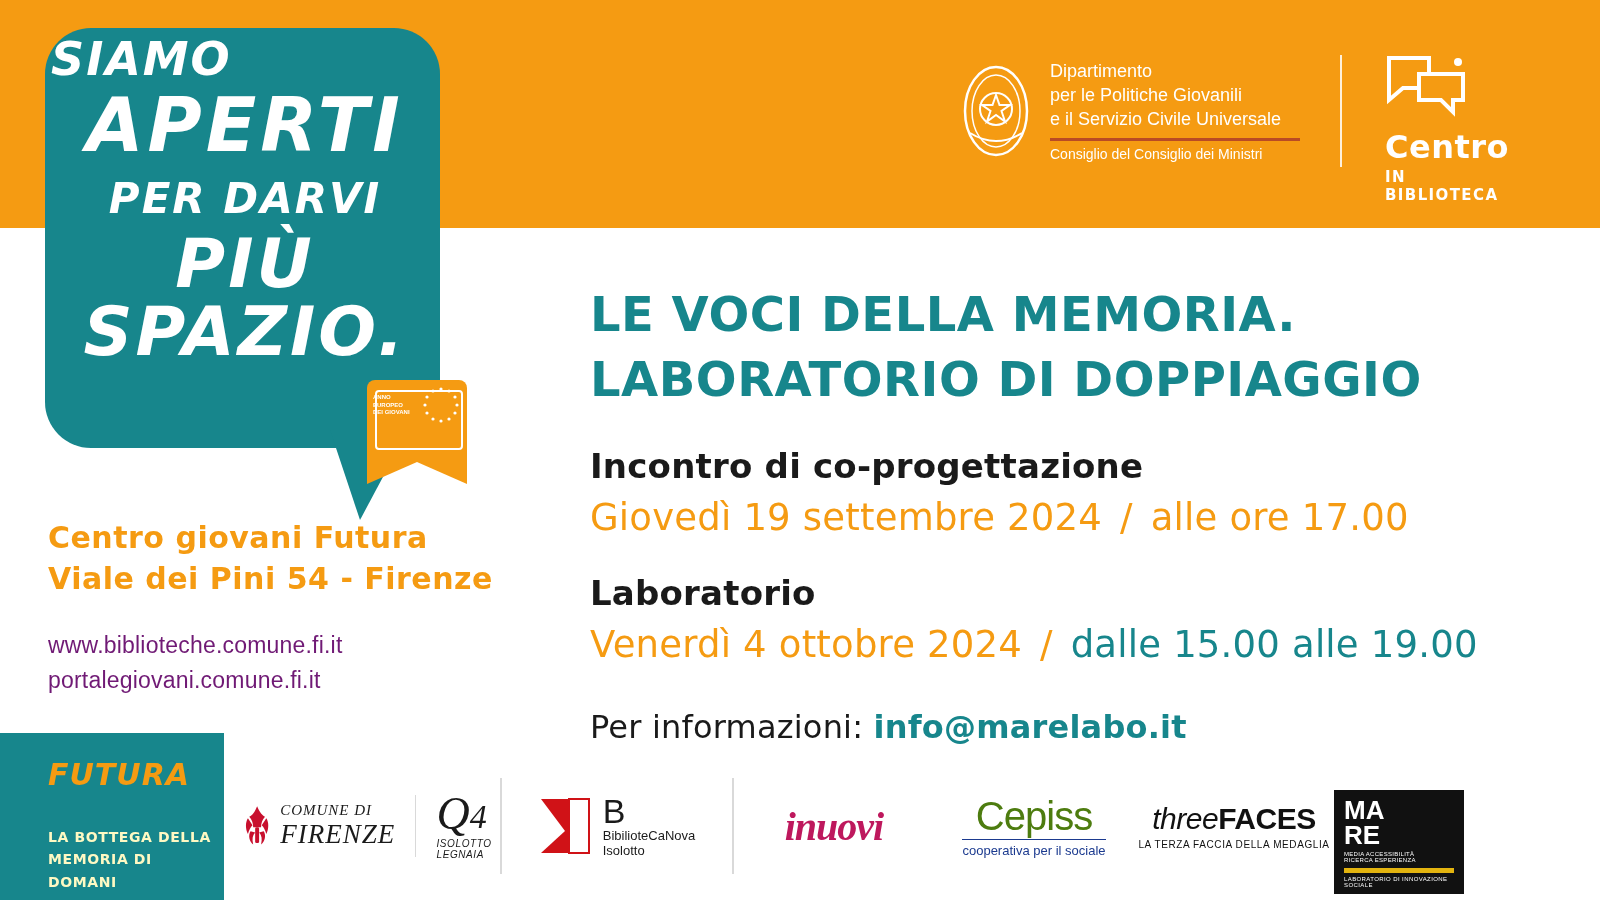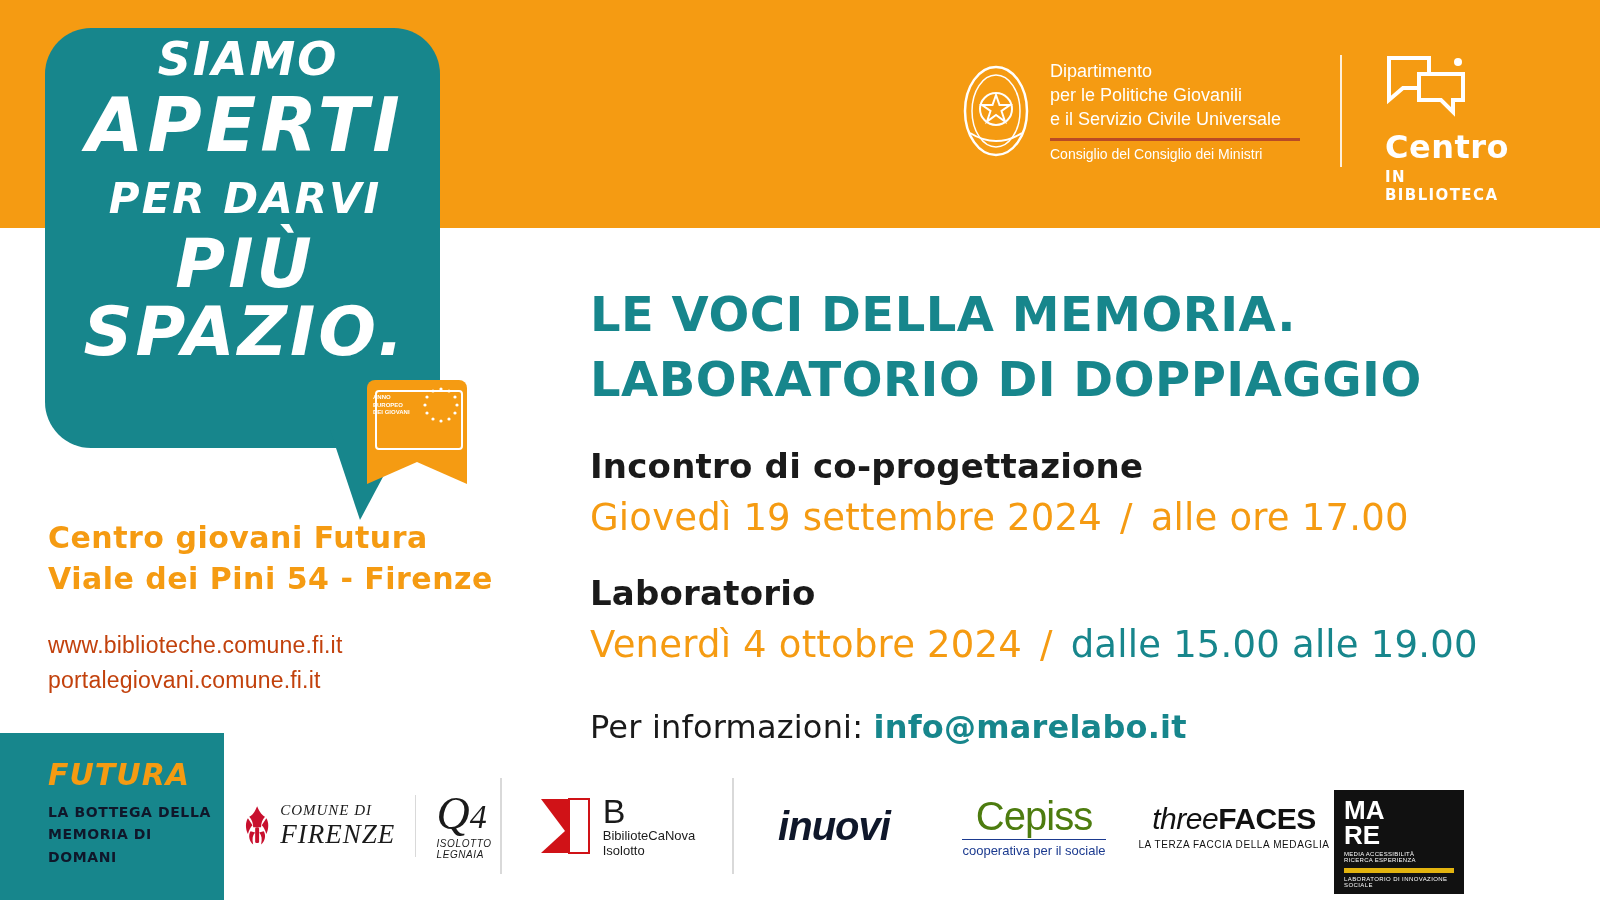--- a/index.html
+++ b/index.html
@@ -52,21 +52,21 @@
     width: 400px;
     z-index: 6;
     color: #ffffff;
     font-family: "DejaVu Sans", sans-serif;
     font-weight: bold;
     font-style: italic;
     text-transform: uppercase;
     letter-spacing: 2px;
     line-height: 1;
   }
-  .bub-l1 { font-size: 46px; text-align: center; padding-left: 6px; }
+  .bub-l1 { font-size: 46px; padding-left: 6px; }
   .bub-l2 { font-size: 74px; text-align: center; margin-top: 6px; letter-spacing: 4px; }
   .bub-l3 { font-size: 42px; text-align: center; margin-top: 16px; }
   .bub-l4 { font-size: 68px; text-align: center; margin-top: 10px; letter-spacing: 3px; }
 
   
   .eu-badge {
     position: absolute;
     left: 367px;
     top: 380px;
     width: 100px;
@@ -123,21 +123,21 @@
   }
   .web {
     position: absolute;
     left: 48px;
     top: 628px;
     width: 480px;
   }
   .web-line {
     font-family: "Liberation Sans", sans-serif;
     font-size: 23px;
-    color: #c2410c;
+    color: #701a75;
     line-height: 1.5;
     letter-spacing: 0.2px;
   }
 
   
   .futura-box {
     position: absolute;
     left: 0;
     top: 733px;
     width: 224px;
@@ -151,22 +151,22 @@
     color: #f59b12;
     font-family: "DejaVu Sans", sans-serif;
     font-weight: bold;
     font-style: italic;
     font-size: 30px;
     letter-spacing: 1px;
   }
   .futura-sub {
     position: absolute;
     left: 48px;
-    top: 68px;
-    color: #0f172a;
+    top: 93px;
+    color: #fef9c3;
     font-family: "DejaVu Sans", sans-serif;
     font-weight: bold;
     font-size: 14px;
     line-height: 1.6;
     letter-spacing: 0.6px;
   }
 
   
   .gov-logo {
     position: absolute;
@@ -302,21 +302,21 @@
   .q4lab { font-family:"Liberation Sans", sans-serif; font-size:10px; letter-spacing:.6px; color:#1a1a1a; margin-top:2px; }
 
   
   .bnc { display:flex; align-items:center; gap:12px; }
   .bnc-mark { width:52px; height:58px; }
   .bnc-b { font-family:"Liberation Sans", sans-serif; font-size:34px; color:#1a1a1a; line-height:1;}
   .bnc-t1 { font-family:"Liberation Sans", sans-serif; font-size:13px; color:#1a1a1a; }
   .bnc-t2 { font-family:"Liberation Sans", sans-serif; font-size:13px; color:#1a1a1a; }
 
   
-  .inuovi { font-family:Liberation Sans, sans-serif; font-style:italic; font-weight:bold; font-size:40px; color:#0f172a; letter-spacing:-1px;}
+  .inuovi { font-family:Liberation Serif, serif; font-style:italic; font-weight:bold; font-size:40px; color:#be185d; letter-spacing:-1px;}
 
   
   .cepiss { text-align:center; }
   .cepiss .w { font-family:"Liberation Sans", sans-serif; font-size:40px; color:#4d7c0f; letter-spacing:-1px; }
   .cepiss .s { font-family:"Liberation Sans", sans-serif; font-size:13px; color:#1b3a8f; border-top:1px solid #1b3a8f; padding-top:3px; }
 
   
   .tf { text-align:center; }
   .tf .w { font-family:"Liberation Sans", sans-serif; font-size:30px; color:#111; font-weight:bold; letter-spacing:-0.5px;}
   .tf .w .thin { font-weight:normal; font-style:italic; }

